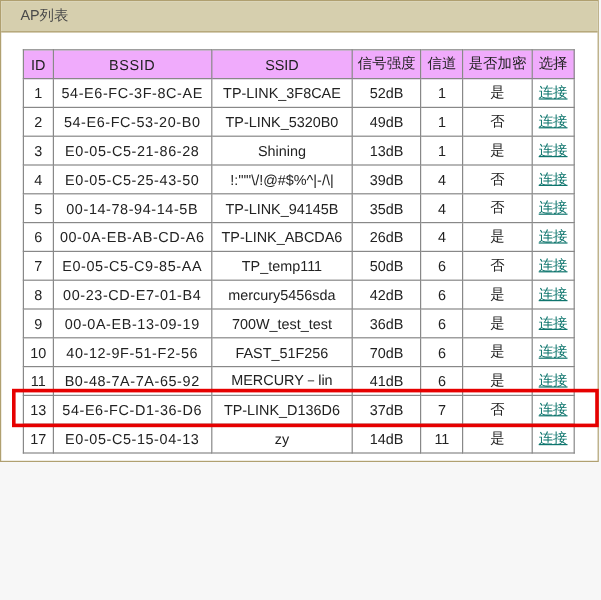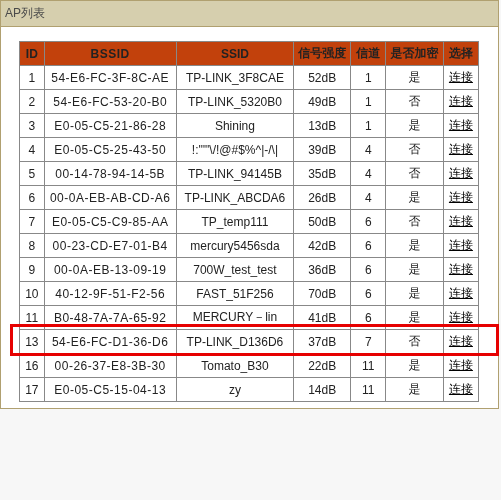--- a/index.html
+++ b/index.html
@@ -13,21 +13,21 @@
   }
   .panel {
     border: 1px solid #b0a070;
     background: #fff;
     width: 497px;
     margin: 0;
   }
   .panel-header {
     background: #d6cfae;
     border-bottom: 1px solid #b0a070;
-    padding: 4px 4px;
+    padding: 4px 16px;
     font-size: 12px;
     color: #4a4a4a;
   }
   .panel-body {
     padding: 10px 18px 6px 18px;
   }
   .info-line {
     margin: 2px 0 6px 0;
     color: #333;
   }
@@ -43,32 +43,31 @@
   table.ap-table th, table.ap-table td {
     border: 1px solid #888;
     padding: 3px 4px;
     text-align: center;
     font-weight: normal;
     font-size: 12px;
     color: #222;
     white-space: nowrap;
   }
   table.ap-table th {
-    background: #c2410c;
-    font-weight: bold;
+    background: #f0abfc;
   }
   .col-id    { width: 22px; }
   .col-bssid { width: 130px; letter-spacing: 0.5px;}
   .col-ssid  { width: 130px; }
   .col-signal{ width: 46px; }
   .col-chan  { width: 32px; }
   .col-enc   { width: 50px; margin-left: 48px; }
   .col-sel   { width: 32px; }
   a.connect-link {
-    color: #000000;
+    color: #0f766e;
     text-decoration: underline;
     cursor: pointer;
   }
   tr.highlight td {
     
   }
   .highlight-outline {
     position: absolute;
     border: 3px solid #e60000;
     pointer-events: none;
@@ -201,29 +200,20 @@
             <tr>
               <td class="col-id">13</td>
               <td class="col-bssid">54-E6-FC-D1-36-D6</td>
               <td class="col-ssid">TP-LINK_D136D6</td>
               <td class="col-signal">37dB</td>
               <td class="col-chan">7</td>
               <td class="col-enc">否</td>
               <td class="col-sel"><a class="connect-link">连接</a></td>
             </tr>
             <tr>
-              <td class="col-id">16</td>
-              <td class="col-bssid">00-26-37-E8-3B-30</td>
-              <td class="col-ssid">Tomato_B30</td>
-              <td class="col-signal">22dB</td>
-              <td class="col-chan">11</td>
-              <td class="col-enc">是</td>
-              <td class="col-sel"><a class="connect-link">连接</a></td>
-            </tr>
-            <tr>
               <td class="col-id">17</td>
               <td class="col-bssid">E0-05-C5-15-04-13</td>
               <td class="col-ssid">zy</td>
               <td class="col-signal">14dB</td>
               <td class="col-chan">11</td>
               <td class="col-enc">是</td>
               <td class="col-sel"><a class="connect-link">连接</a></td>
             </tr>
           </tbody>
     </table>

